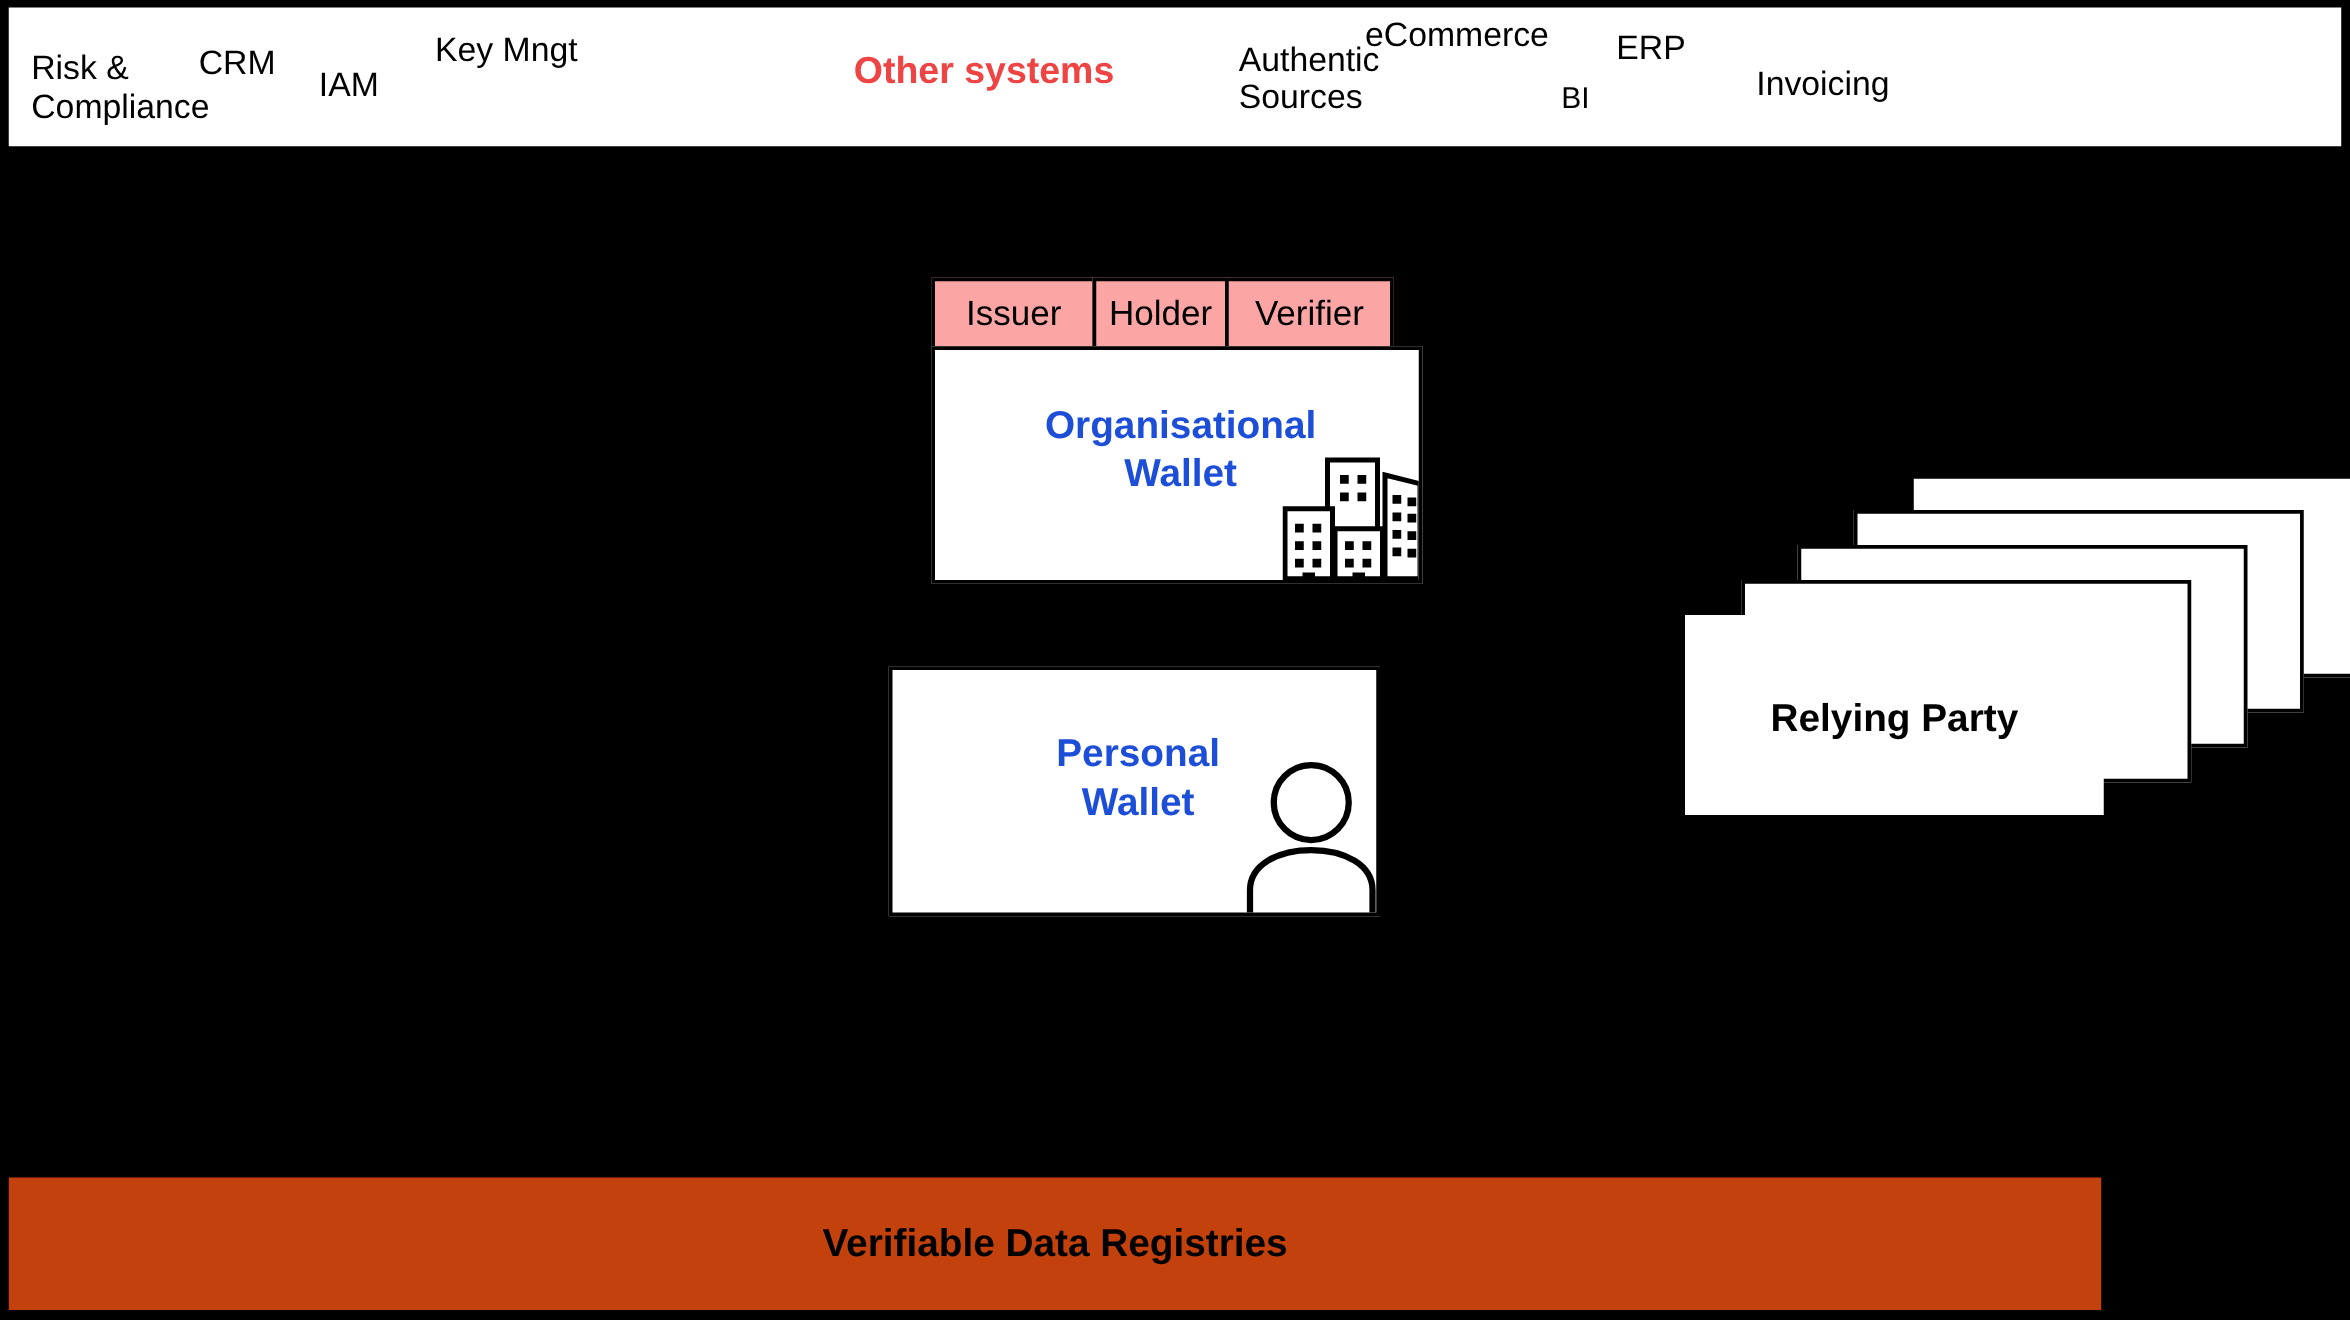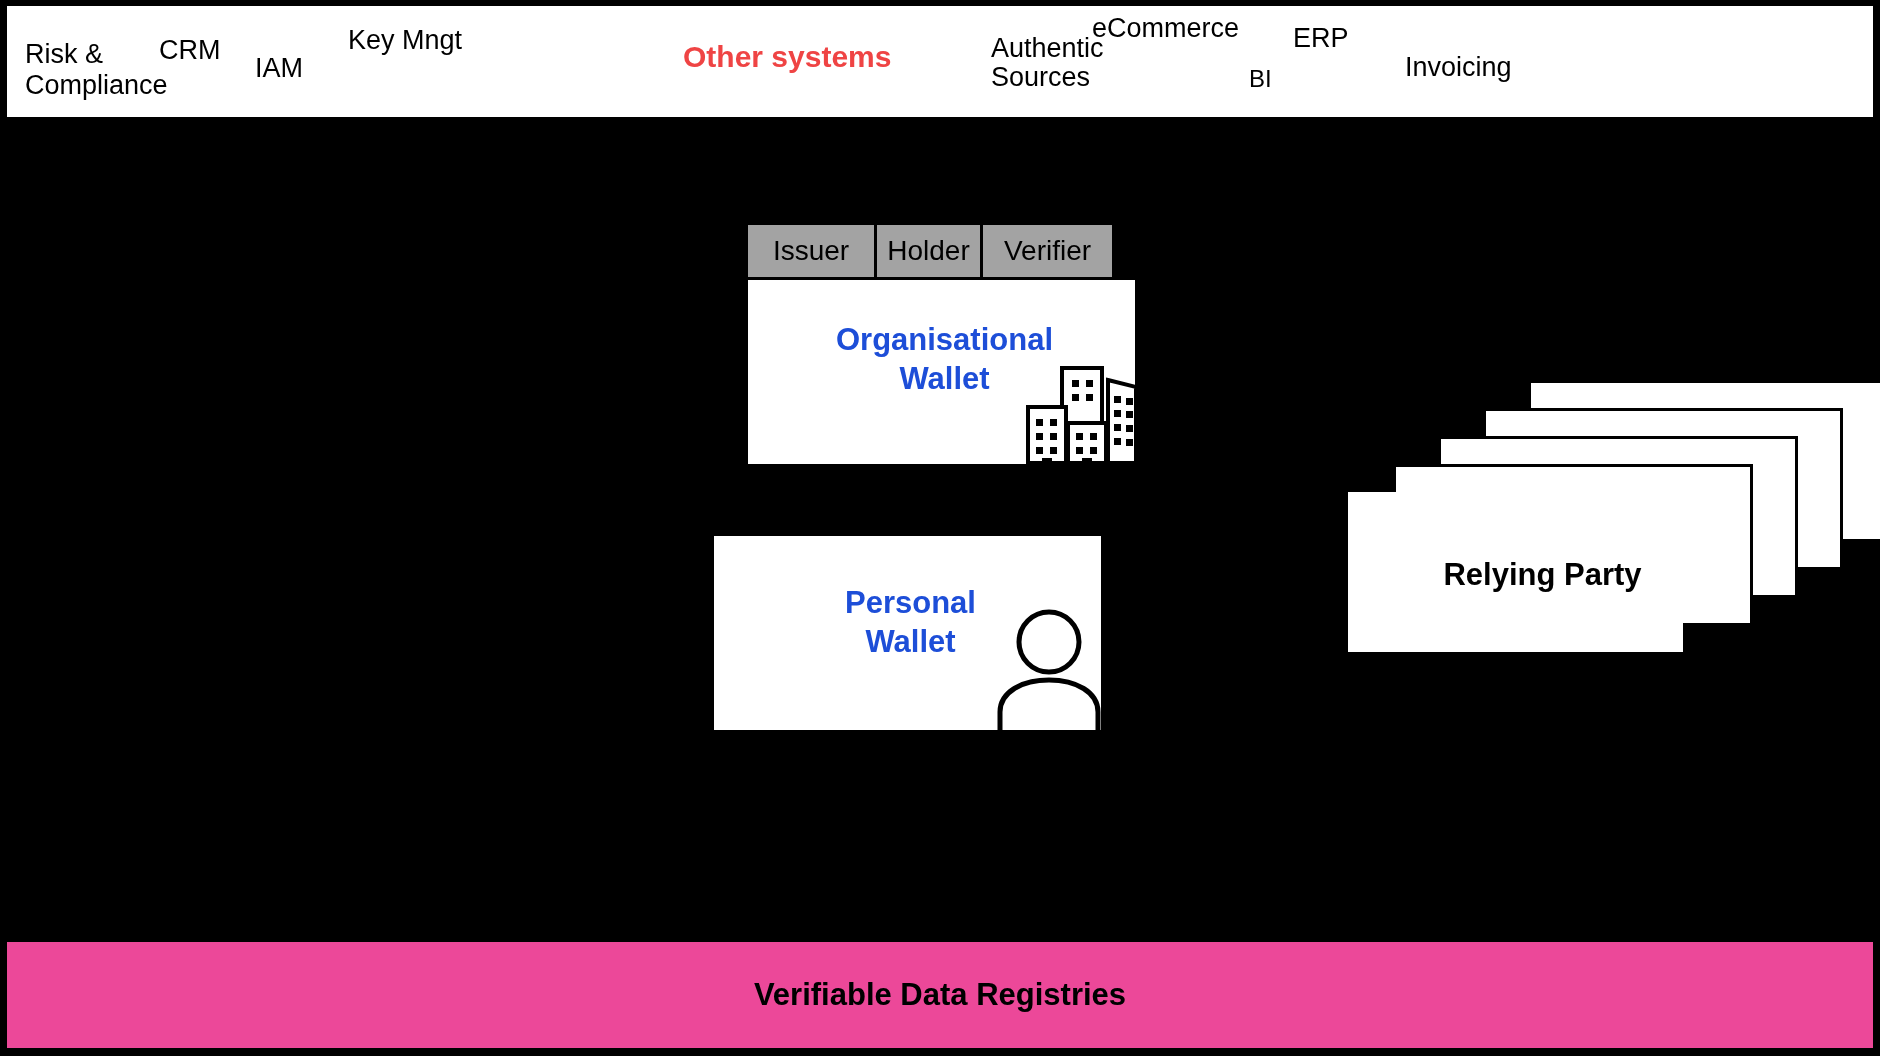--- a/index.html
+++ b/index.html
@@ -68,21 +68,21 @@
     white-space: pre;
     text-align: center;
   }
 
   
   .tabs-row {
     position: absolute;
     display: flex;
   }
   .tab {
-    background: #a3a3a3;
+    background: #fca5a5;
     border: 3px solid #000000;
     box-sizing: border-box;
     height: 58px;
     display: flex;
     align-items: center;
     justify-content: center;
     color: #000000;
     font-size: 28px;
     white-space: pre;
     margin-right: -3px;
@@ -105,23 +105,23 @@
   }
   .wallet-icon {
     position: absolute;
   }
 
   
   .bottom-bar {
     position: absolute;
     left: 7px;
     top: 942px;
-    width: 1866px;
+    width: 1674px;
     height: 106px;
-    background: #ec4899;
+    background: #c2410c;
     box-sizing: border-box;
     display: flex;
     align-items: center;
     justify-content: center;
     text-align: center;
   }
   .bottom-title {
     color: #000000;
     font-size: 31px;
     font-weight: bold;
@@ -149,21 +149,21 @@
     <div class="top-label" style="left:1398px; top:45px;">Invoicing</div>
   </div>
 
 
   <div class="stack" style="left:1348px; top:380px; width:540px; height:270px;">
     <div class="card" style="left:180px; top:0px;   width:360px; height:162px;"></div>
     <div class="card" style="left:135px; top:28px;  width:360px; height:162px;"></div>
     <div class="card" style="left:90px;  top:56px;  width:360px; height:162px;"></div>
     <div class="card" style="left:45px;  top:84px;  width:360px; height:162px;"></div>
     <div class="card front" style="left:0px; top:112px; width:335px; height:160px;"></div>
-    <div class="stack-label" style="left:0px; top:177px; width:335px;padding-left:27px;">Relying Party</div>
+    <div class="stack-label" style="left:0px; top:177px; width:335px;">Relying Party</div>
   </div>
 
   <div class="tabs-row" style="left:745px; top:222px;">
     <div class="tab" style="width:132px;">
       <span>Issuer</span>
     </div>
     <div class="tab" style="width:109px;">
       <span>Holder</span>
     </div>
     <div class="tab" style="width:135px;">

